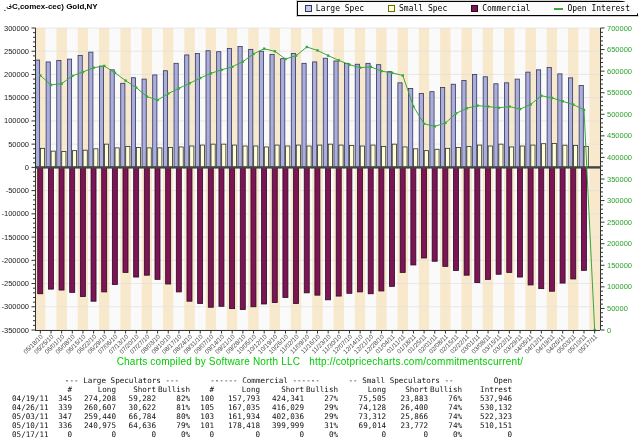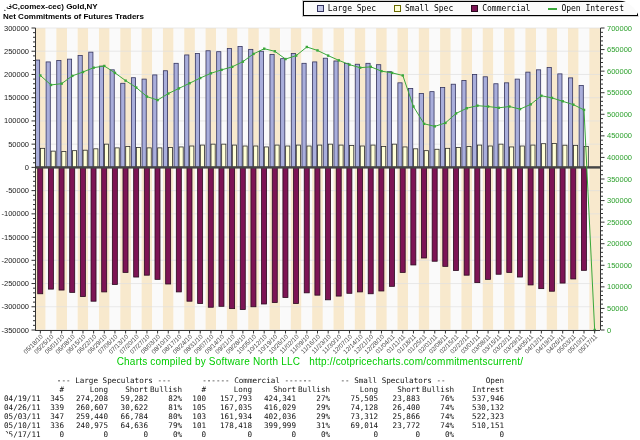--- a/index.html
+++ b/index.html
@@ -2,46 +2,45 @@
 <html><head>
 <meta charset="utf-8">
 <style>
   html,body{margin:0;padding:0;background:#fff;}
   #app{position:relative;width:640px;height:440px;background:#fff;overflow:hidden;
        font-family:"Liberation Sans",sans-serif;border-radius:24px;}
   .titles{position:absolute;top:2px;left:3px;font-size:8px;font-weight:bold;
           line-height:10px;color:#000;white-space:nowrap;}
   .legend{position:absolute;top:1px;right:2px;height:11px;border:1px solid #000;
           outline:1px solid #cfcfcf;background:#fbfbfb;display:flex;align-items:center;
-          padding:1px 13px;gap:18px;font:8px "DejaVu Sans Mono",monospace;color:#000;
+          padding:1px 7px;gap:24px;font:8px "DejaVu Sans Mono",monospace;color:#000;
           white-space:nowrap;}
   .legend-item{display:flex;align-items:center;gap:4px;}
   .legend .sw{width:7px;height:7px;border:1px solid #000;display:inline-block;box-sizing:border-box;}
   .legend .line-sw{width:9px;height:2px;border:none;}
   #chart-svg{position:absolute;top:0;left:0;}
   .credit{position:absolute;top:356px;left:0;width:640px;text-align:center;
           font-size:10px;font-weight:normal;letter-spacing:.2px;white-space:nowrap;}
   .credit span{color:#00cc00;}
   .credit .url{cursor:pointer;}
-  .cot-table{position:absolute;top:376px;left:4px;border-collapse:collapse;
+  .cot-table{position:absolute;top:376px;left:12px;border-collapse:collapse;
              table-layout:fixed;font:7.6px "DejaVu Sans Mono",monospace;color:#111;}
   .cot-table td,.cot-table th{padding:0 2px 0 0;margin:0;height:9px;line-height:9px;
              font-weight:normal;white-space:nowrap;overflow:visible;}
   .cot-table .num{text-align:right;}
   .cot-table .ctr{text-align:center;}
   .cot-table .left{text-align:left;}
 </style>
 </head>
 <body>
 
 <div id="app">
 
   <div class="titles">
     <div>(GC,comex-cec) Gold,NY</div>
-    <div>Net Commitments of Futures Traders</div>
   </div>
 
   <div class="legend" id="legend">
       <span class="legend-item">
         <span class="sw" style="background: rgb(198, 202, 232); border-color: rgb(52, 52, 94);"></span>
         <span>Large Spec</span>
       </span>
       <span class="legend-item">
         <span class="sw" style="background: rgb(255, 255, 214); border-color: rgb(107, 107, 0);"></span>
         <span>Small Spec</span>

